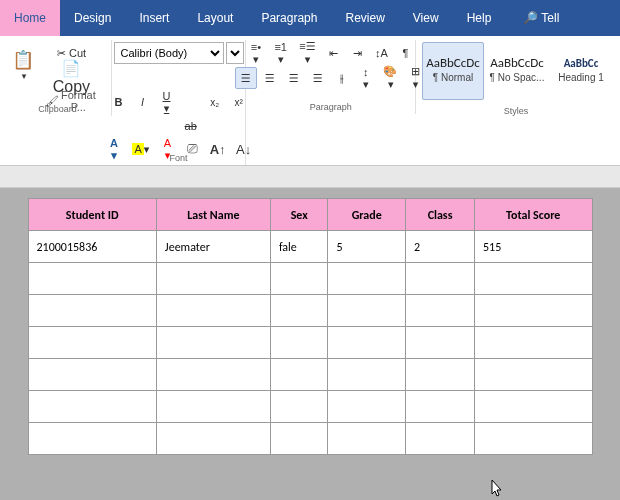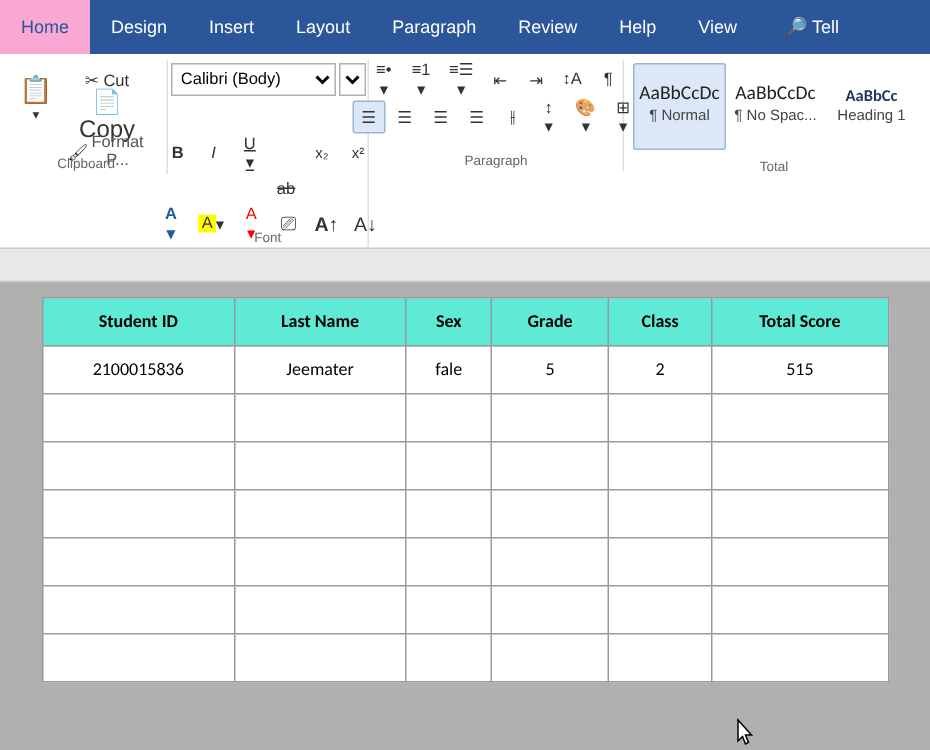--- a/index.html
+++ b/index.html
@@ -157,46 +157,46 @@
       border: 1px solid #999;
       padding: 6px 8px;
       font-size: 12px;
       font-family: 'Calibri', sans-serif;
       height: 32px;
       vertical-align: middle;
     }
     .word-table th {
       font-weight: bold;
       text-align: center;
-      background: #5eead4;
+      background: #f9a8d4;
     }
     .word-table td {
-      text-align: center;
+      text-align: left;
     }
 
     .bold-text { font-weight: bold; }
     .italic-text { font-style: italic; }
     .underline-text { text-decoration: underline; }
     .ab-color-red { color: red; }
 
     
     .align-active { background: #dce8f8; border-color: #9ab5d6 !important; }
   </style>
 </head>
 <body>
 
 <div class="ribbon-tabs">
   <div class="ribbon-tab active">Home</div>
   <div class="ribbon-tab">Design</div>
   <div class="ribbon-tab">Insert</div>
   <div class="ribbon-tab">Layout</div>
   <div class="ribbon-tab">Paragraph</div>
   <div class="ribbon-tab">Review</div>
+  <div class="ribbon-tab">View</div>
   <div class="ribbon-tab">Help</div>
-  <div class="ribbon-tab">View</div>
   <div class="ribbon-tab" style="margin-left:4px;">🔎 Tell</div>
 </div>
 
 <div class="ribbon-toolbar">
 
   <div class="ribbon-group" style="padding-right:8px;">
     <div style="display:flex; gap:2px; align-items:flex-start;">
       <button class="rb-btn" style="width:32px; height:46px; font-size:20px; flex-direction:column; display:flex; align-items:center; justify-content:center;">
         <span style="font-size:18px;">📋</span>
         <span style="font-size:9px;">▾</span>
@@ -279,21 +279,21 @@
       <div class="style-box">
         <div class="style-preview heading-preview">AaBbCc</div>
         <div style="font-size:10px; color:#444;">Heading 1</div>
       </div>
     </div>
     <div class="styles-scroll-btn">
       <button class="rb-btn">▲</button>
       <button class="rb-btn">▼</button>
       <button class="rb-btn">⊟</button>
     </div>
-    <span class="ribbon-group-label">Total</span>
+    <span class="ribbon-group-label">Styles</span>
   </div>
 
 </div>
 
 <div class="ruler-bar"></div>
 
 <div class="doc-area" style="position:relative;">
   <table class="word-table">
     <thead>
       <tr>

